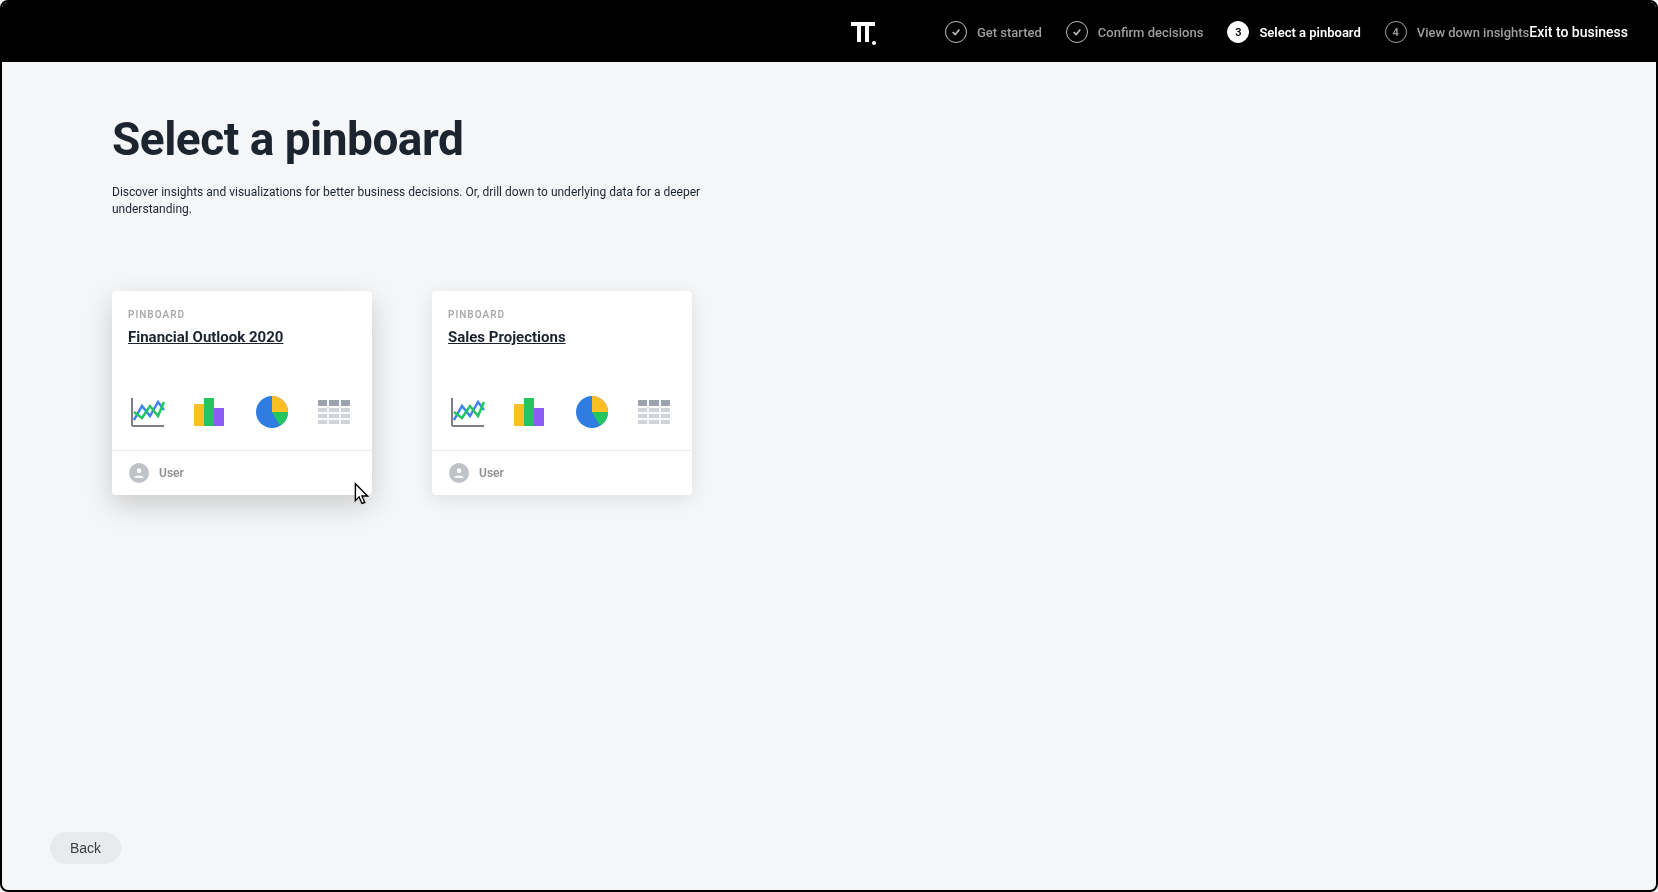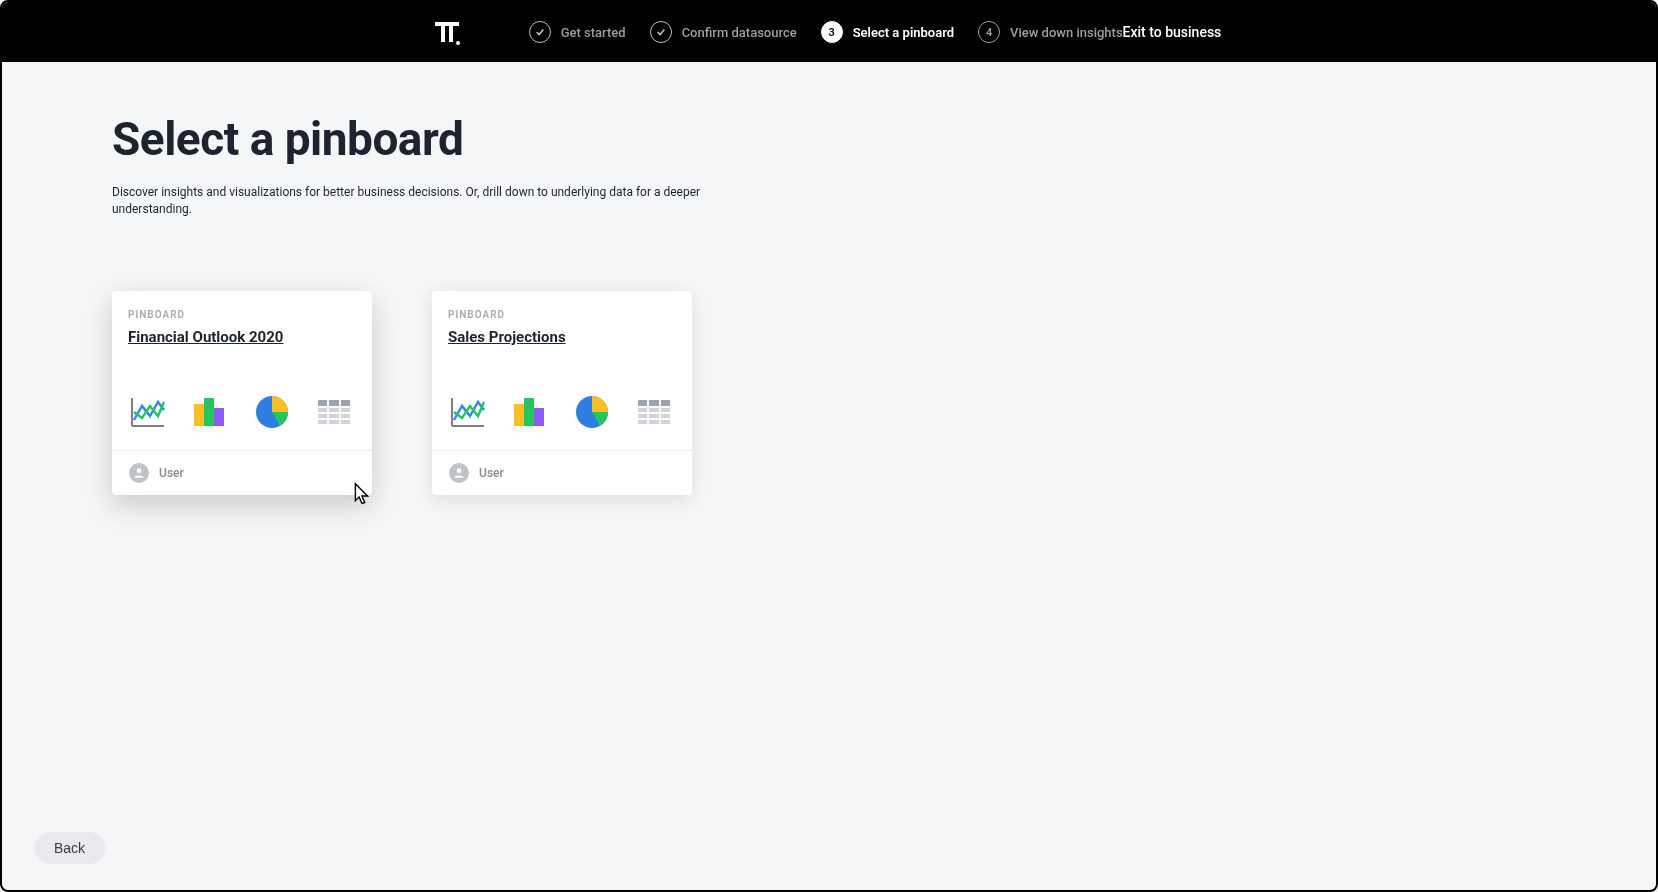--- a/index.html
+++ b/index.html
@@ -14,21 +14,21 @@
   overflow: hidden;
 }
 
 
 .header {
   background: #000;
   height: 60px;
   display: flex;
   align-items: center;
   padding: 0 28px 0 24px;
-  justify-content: center;
+  justify-content: flex-end;
 }
 .header-left { display: flex; align-items: center; gap: 28px; }
 .logo { width: 28px; height: 28px; display:flex; align-items:center; }
 .steps { display: flex; align-items: center; gap: 24px; margin-left: 40px; }
 .step { display: flex; align-items: center; gap: 10px; cursor: default; }
 .step-circle {
   width: 22px; height: 22px; border-radius: 50%;
   border: 1.5px solid #9e9e9e;
   display: flex; align-items: center; justify-content: center;
   font-size: 11px; color: #9e9e9e; font-weight: 600;
@@ -89,21 +89,21 @@
   display:flex; align-items:center; gap:10px;
 }
 .avatar {
   width: 20px; height:20px; border-radius:50%; background:#bfc3c7;
   display:flex; align-items:center; justify-content:center;
 }
 .user-label { font-size: 12px; color:#8d9093; font-weight:600; }
 
 
 .back-btn {
-  position:absolute; left: 32px; bottom: 26px;
+  position:absolute; left: 48px; bottom: 26px;
   background:#e8eaed; border:none; border-radius: 16px;
   padding: 8px 20px; font-size:14px; color:#3a3d40; font-weight:500; cursor:pointer;
 }
 
 
 .cursor {
   position:absolute; left: 344px; top: 478px; width:30px; height:30px;
   pointer-events:none;
 }
 </style>
@@ -130,21 +130,21 @@
         </div>
         <span class="step-label">Get started</span>
       </div>
 
       <div class="step done">
         <div class="step-circle">
           <svg width="10" height="10" viewBox="0 0 12 12" fill="none" stroke="#bdbdbd" stroke-width="2">
               <path d="M2 6 L5 9 L10 3"></path>
             </svg>
         </div>
-        <span class="step-label">Confirm datasource</span>
+        <span class="step-label">Confirm decisions</span>
       </div>
 
       <div class="step active">
         <div class="step-circle">3</div>
         <span class="step-label">Select a pinboard</span>
       </div>
 
       <div class="step">
         <div class="step-circle">4</div>
         <span class="step-label">View down insights</span>

